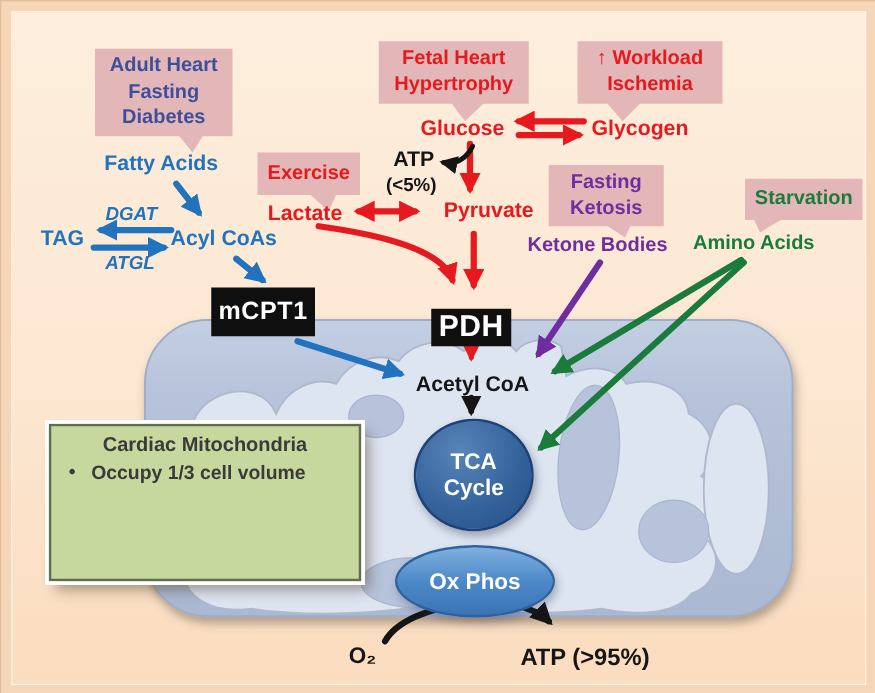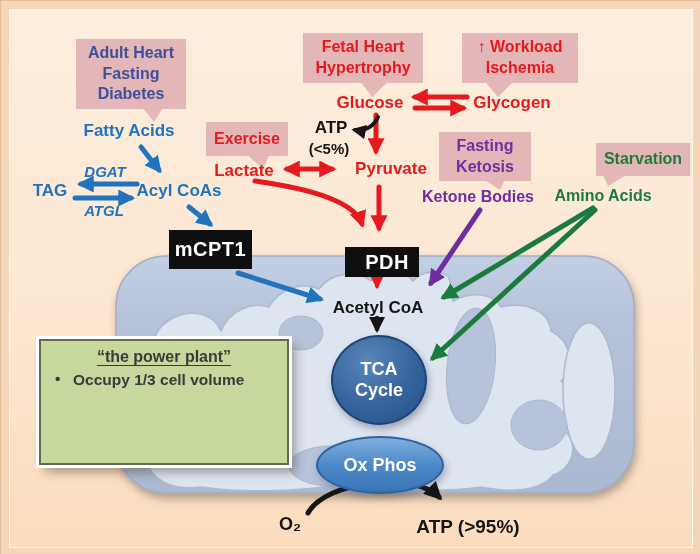--- a/index.html
+++ b/index.html
@@ -185,23 +185,23 @@
   <div class="lbl red f17" style="left:511px;top:102px;">Glycogen</div>
   <div class="lbl black f17" style="left:330px;top:127px;">ATP</div>
   <div class="lbl black f15" style="left:328px;top:148px;">(&lt;5%)</div>
   <div class="lbl purple f16" style="left:477px;top:196px;">Ketone Bodies</div>
   <div class="lbl green f16" style="left:602px;top:195px;">Amino Acids</div>
   <div class="lbl black f17" style="left:377px;top:307px;">Acetyl CoA</div>
   <div class="lbl black f18" style="left:289px;top:524px;">O₂</div>
   <div class="lbl black f19" style="left:467px;top:526px;">ATP (&gt;95%)</div>
 
   <div class="enzbox" style="left:168px;top:229px;width:83px;height:39px;font-size:20px;">mCPT1</div>
-  <div class="enzbox" style="left:344px;top:246px;width:64px;height:30px;font-size:20px;padding-left:10px;">PDH</div>
+  <div class="enzbox" style="left:344px;top:246px;width:64px;height:30px;font-size:24px;">PDH</div>
 
   <div class="organelle tca" style="left:330px;top:334px;width:92px;height:86px;">TCA
 Cycle</div>
   <div class="organelle oxphos" style="left:315px;top:435px;width:124px;height:54px;">Ox Phos</div>
 
   <div id="infobox">
-    <div class="gb-sub">“the power plant”</div>
+    <div class="gb-title">Cardiac Mitochondria</div>
     <div class="gb-bullet">Occupy 1/3 cell volume</div>
   </div>
 </div>
 
 </body></html>

